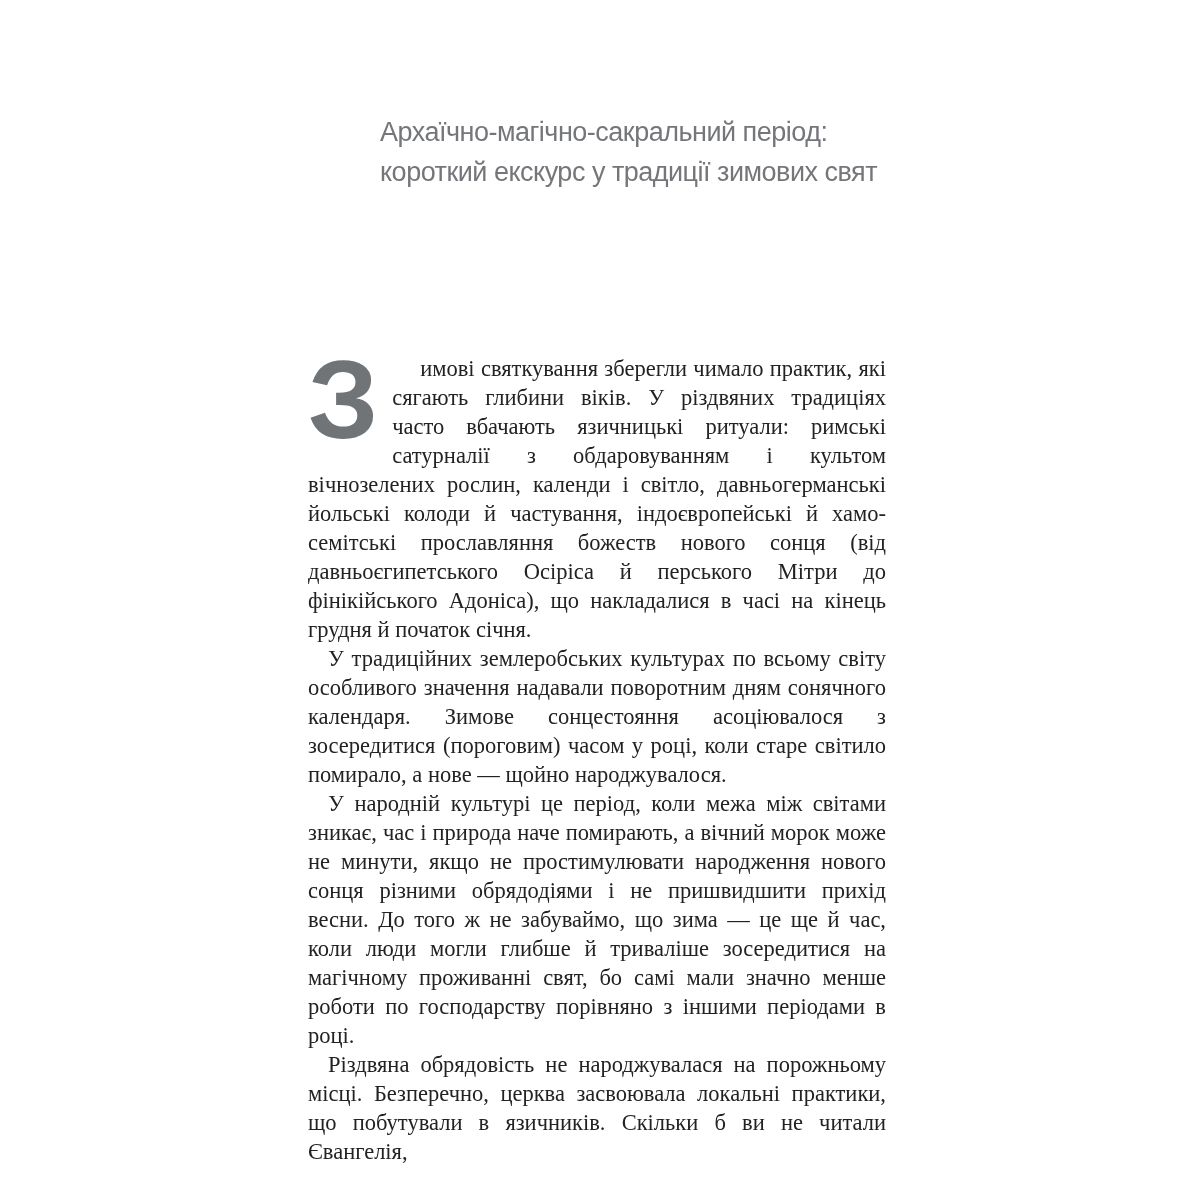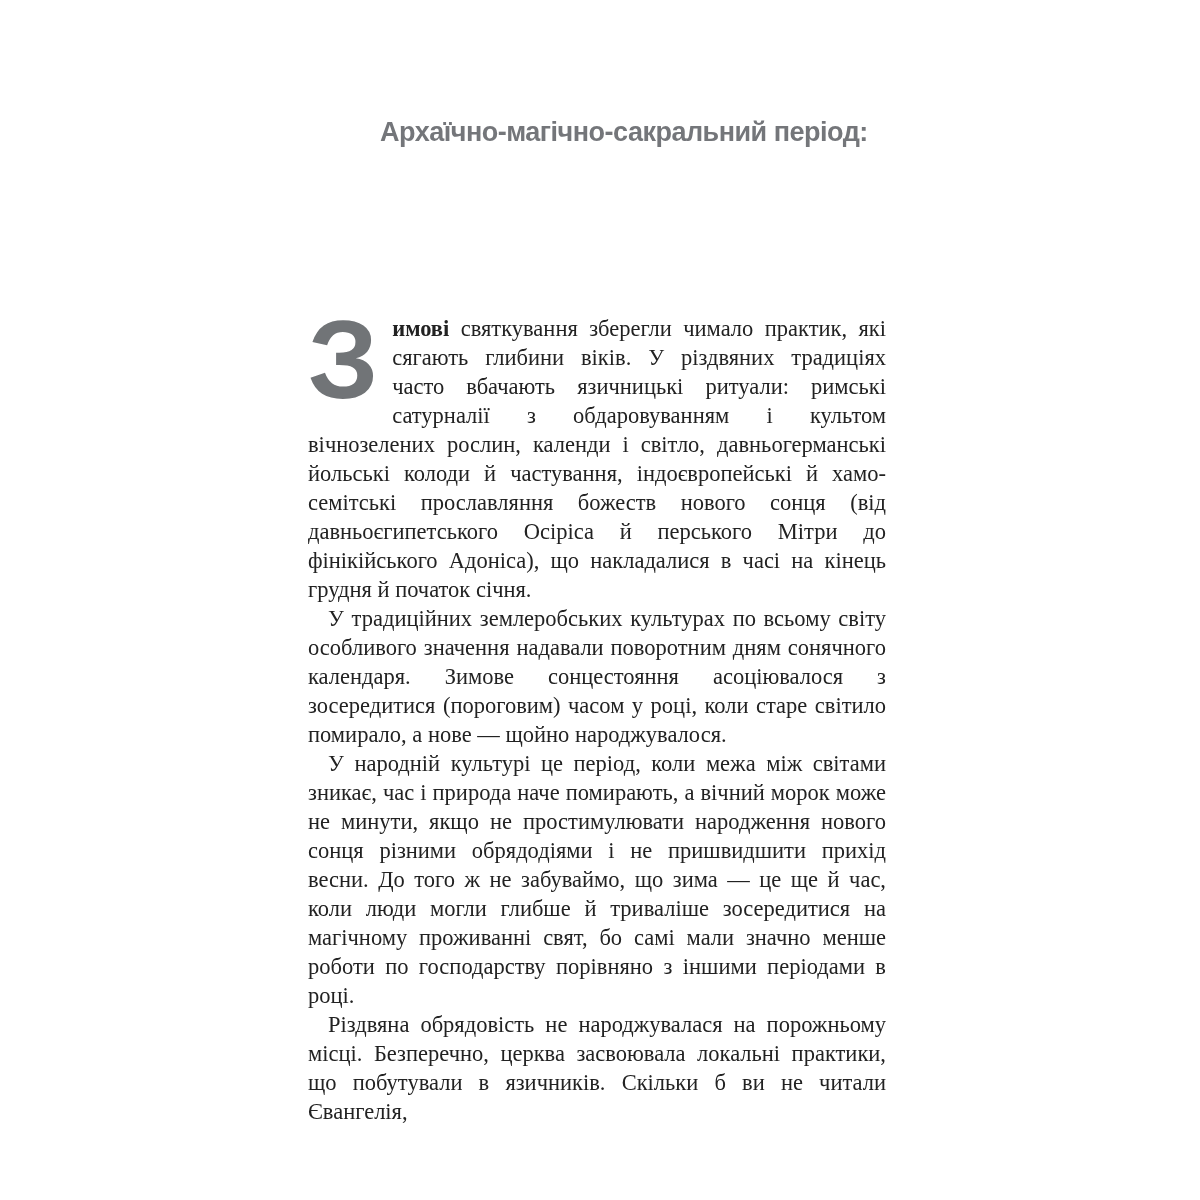--- a/index.html
+++ b/index.html
@@ -6,21 +6,21 @@
   .page{
     position:relative;
     width:1200px;height:1200px;
     background:#ffffff;
     overflow:hidden;
     font-family:"Liberation Serif", serif;
   }
   .chapter-heading{
     margin:112px 0 0 380px;
     font-family:"Liberation Sans", sans-serif;
-    font-weight:bold;
+    font-weight:normal;
     font-size:27px;
     line-height:40px;
     letter-spacing:-0.5px;
     color:#74767a;
   }
   .chapter-heading div{white-space:nowrap;}
   .body-text{
     margin:162px 0 0 308px;
     width:578px;
     color:#222222;
@@ -33,29 +33,30 @@
   .drop-cap{
     float:left;
     height:87px;
     font-family:"Liberation Sans", sans-serif;
     font-weight:bold;
     font-size:112px;
     line-height:87px;
     color:#717477;
     margin:2px 14px 0 0;
   }
-  .lead-word{font-weight:bold;}
+  .lead-word{font-weight:normal;margin-left:28px;}
 </style>
 </head>
 <body>
 
 <div class="page">
 
   <div class="chapter-heading">
     <div>Архаїчно-магічно-сакральний період:</div>
+    <div>короткий екскурс у традиції зимових свят</div>
   </div>
 
   <div class="body-text">
     <p>
       <span class="drop-cap">З</span><span class="lead-word">имові</span><span> святкування зберегли чимало практик, які сягають глибини віків. У різдвяних традиціях часто вбачають язичницькі ритуали: римські сатурналії з обдаровуванням і культом вічнозелених рослин, календи і світло, давньогерманські йольські колоди й частування, індоєвропейські й хамо-семітські прославляння божеств нового сонця (від давньоєгипетського Осіріса й перського Мітри до фінікійського Адоніса), що накладалися в часі на кінець грудня й початок січня.</span>
     </p>
     <p class="indented">У традиційних землеробських культурах по всьому світу особливого значення надавали поворотним дням сонячного календаря. Зимове сонцестояння асоціювалося з зосередитися (пороговим) часом у році, коли старе світило помирало, а нове — щойно народжувалося.</p>
     <p class="indented">У народній культурі це період, коли межа між світами зникає, час і природа наче помирають, а вічний морок може не минути, якщо не простимулювати народження нового сонця різними обрядодіями і не пришвидшити прихід весни. До того ж не забуваймо, що зима — це ще й час, коли люди могли глибше й триваліше зосередитися на магічному проживанні свят, бо самі мали значно менше роботи по господарству порівняно з іншими періодами в році.</p>
     <p class="indented">Різдвяна обрядовість не народжувалася на порожньому місці. Безперечно, церква засвоювала локальні практики, що побутували в язичників. Скільки б ви не читали Євангелія,</p>
   </div>

